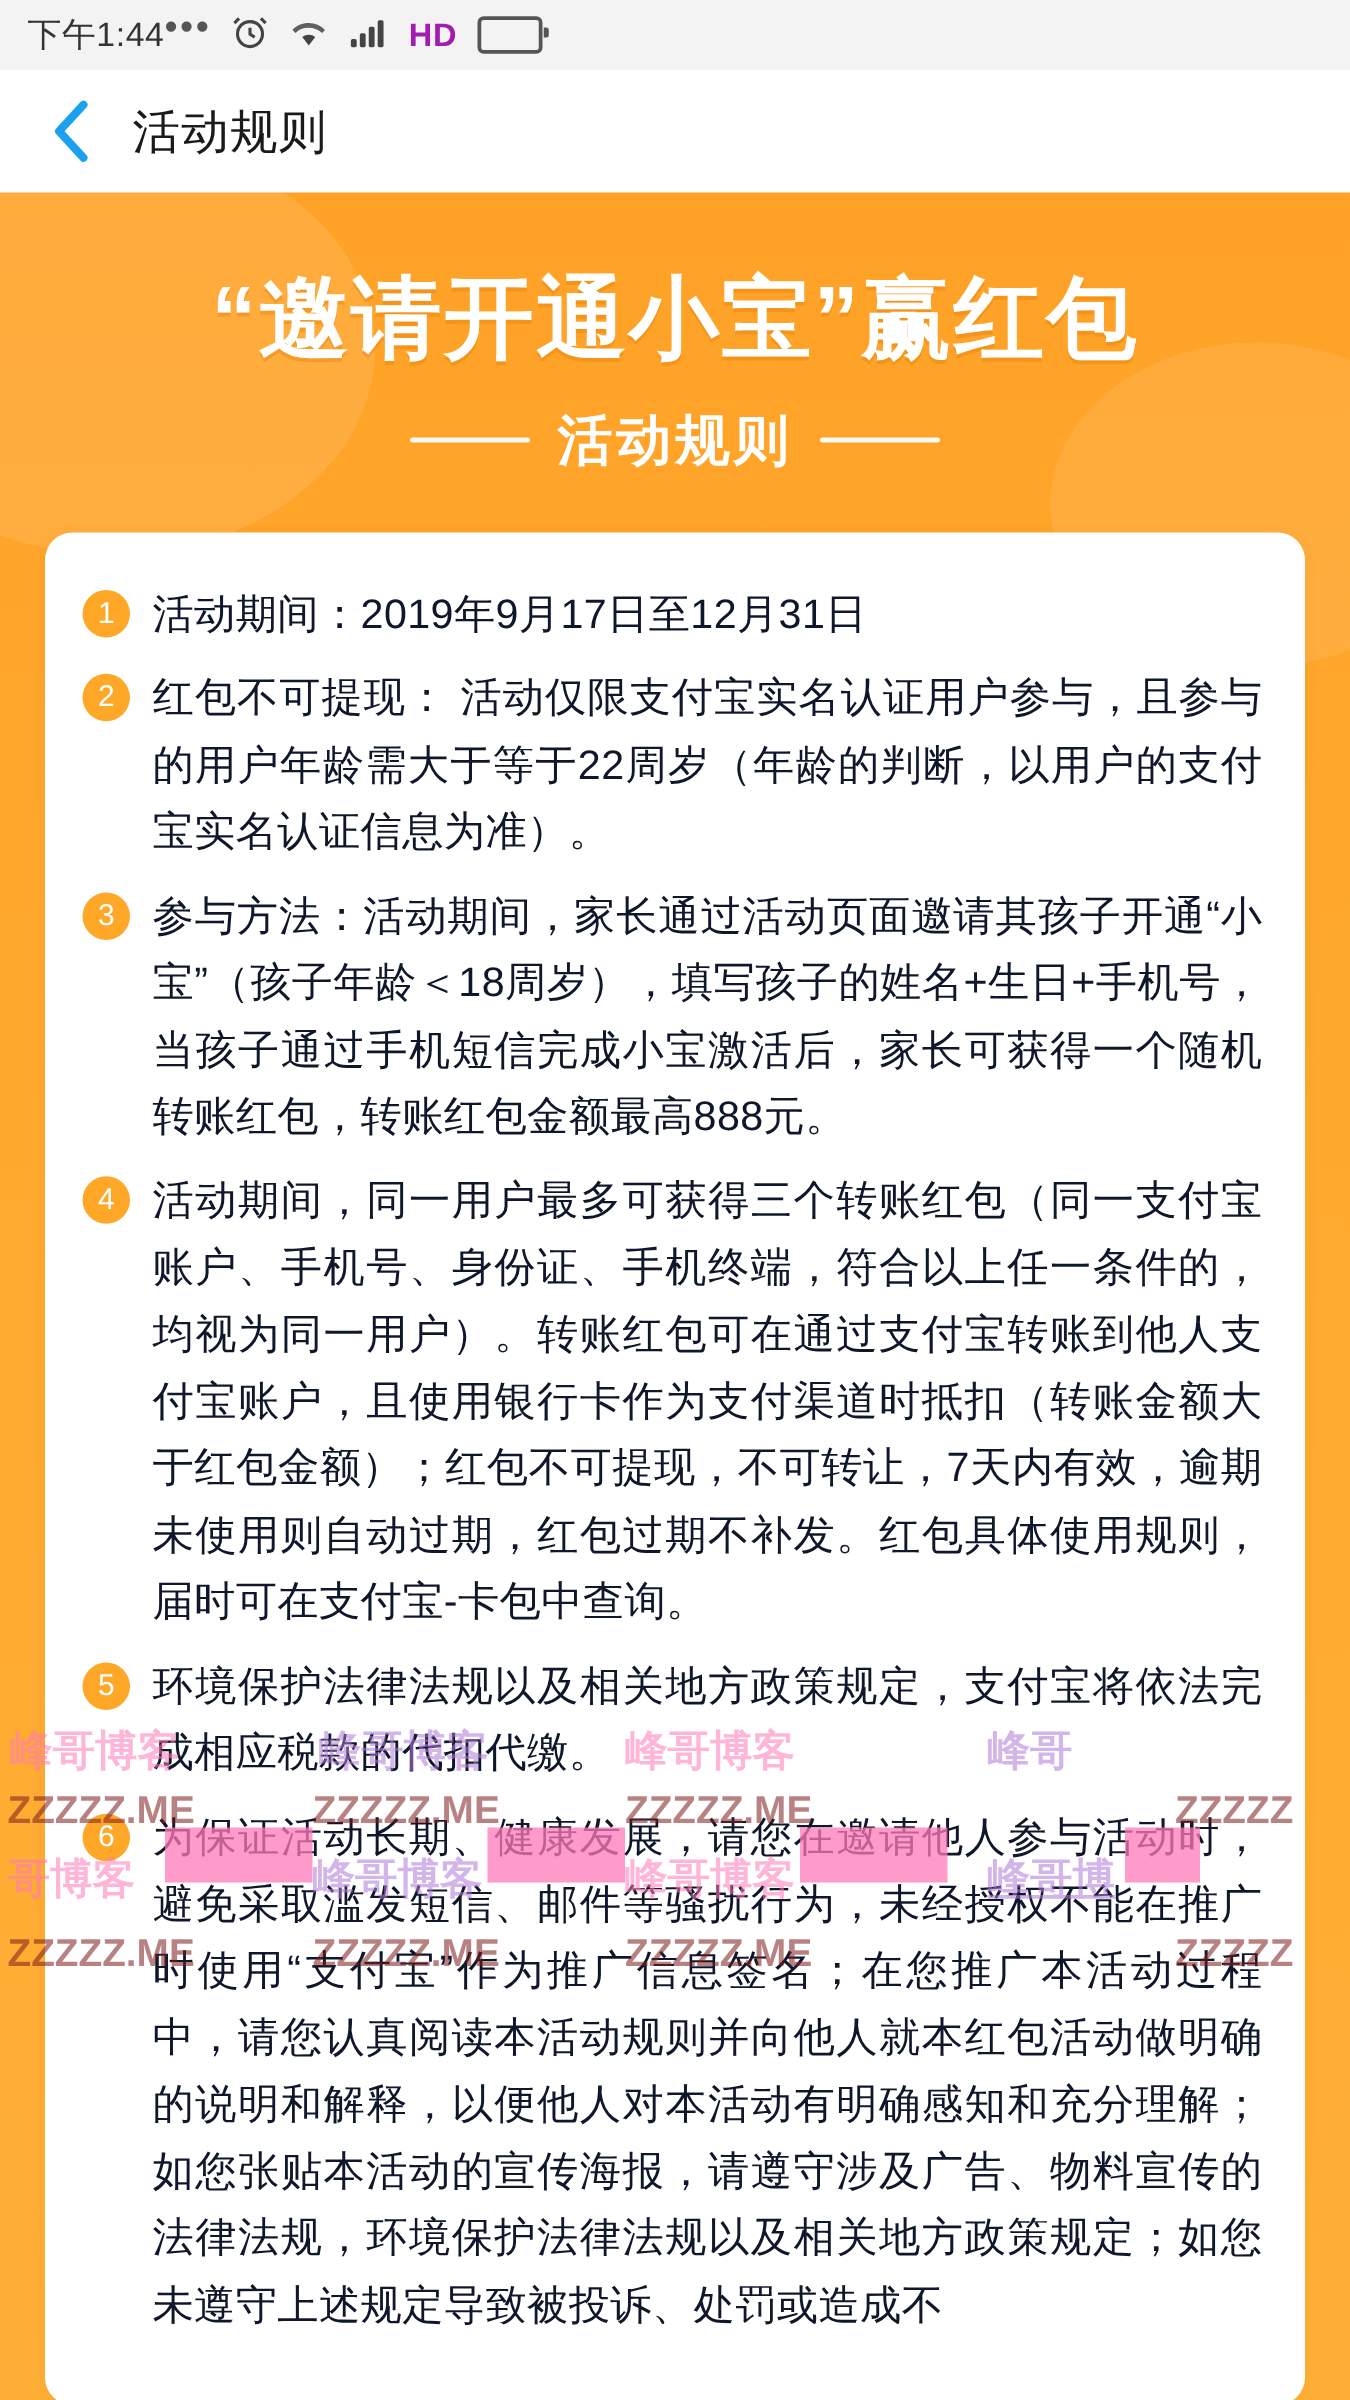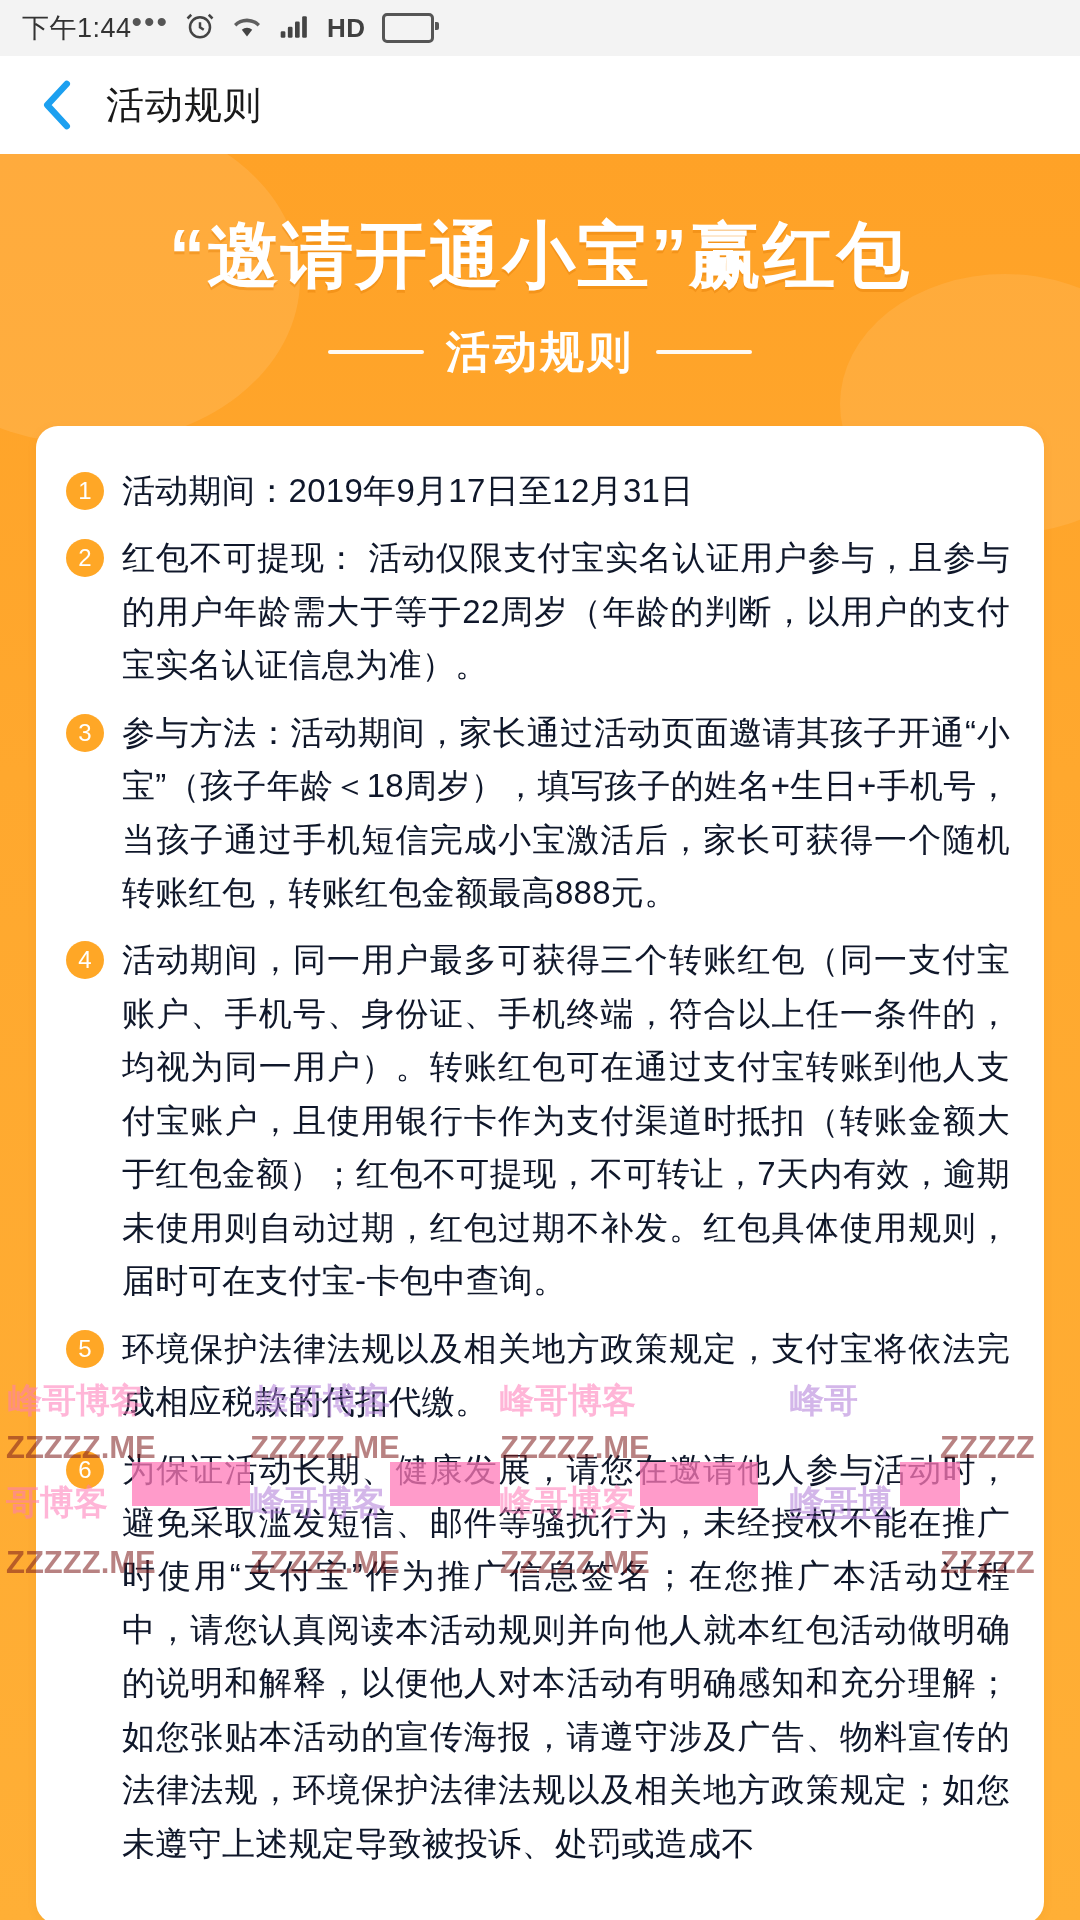--- a/index.html
+++ b/index.html
@@ -44,21 +44,21 @@
     position: relative;
     top: -6px;
   }
   .ic {
     display: inline-block;
     color: #444;
   }
   .hd-text {
     font-size: 26px;
     font-weight: bold;
-    color: #404040;
+    color: #a21caf;
     letter-spacing: 0.5px;
   }
   .battery {
     width: 46px;
     height: 24px;
     border: 3px solid #555;
     border-radius: 5px;
     position: relative;
   }
   .battery::after {

